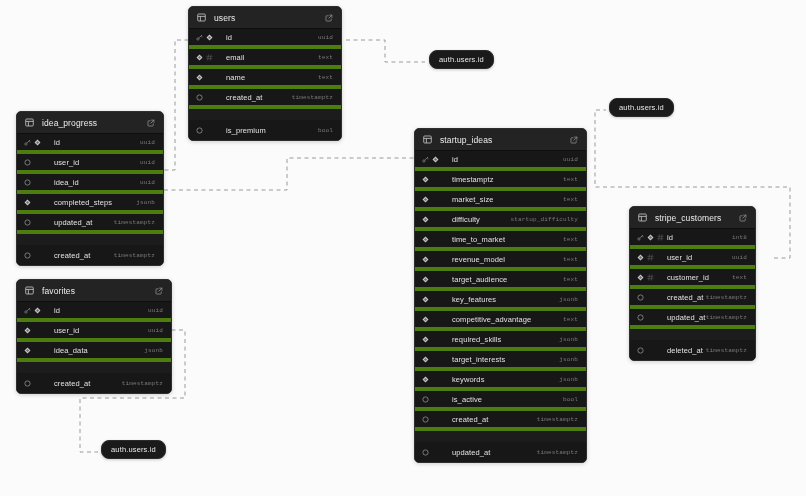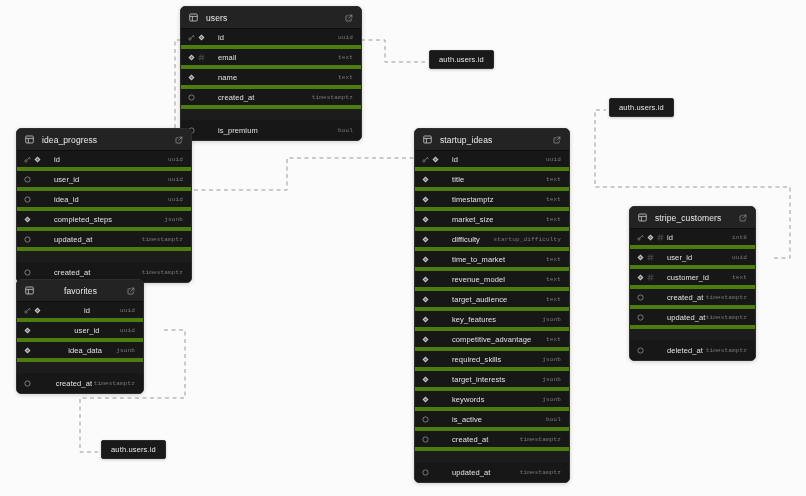--- a/index.html
+++ b/index.html
@@ -105,21 +105,21 @@
     letter-spacing: .15px;
     font-family: "Liberation Mono", monospace;
   }
 
   
   .ref-badge {
     position: absolute;
     z-index: 4;
     background: #1a1a1a;
     border: 1px solid #2b2b2b;
-    border-radius: 2px;
+    border-radius: 8px;
     padding: 4px 9px;
     color: #e8e8e8;
     font-size: 7.5px;
     white-space: nowrap;
     letter-spacing: .15px;
     box-shadow: 0 1px 3px rgba(0,0,0,0.2);
   }
 </style>
 </head>
 <body>
@@ -128,21 +128,21 @@
 
   <svg id="edges" viewBox="0 0 806 496" xmlns="http://www.w3.org/2000/svg">
       <path d="M 346 40 L 385 40 L 385 62 L 425 62"></path>
       <path d="M 196 40 L 175 40 L 175 170 L 164 170"></path>
       <path d="M 164 190 L 287 190 L 287 158 L 414 158"></path>
       <path d="M 164 330 L 185 330 L 185 398 L 80 398 L 80 452 L 98 452"></path>
       <path d="M 774 258 L 790 258 L 790 187 L 595 187 L 595 110 L 606 110"></path>
     </svg>
 
   <div id="nodes">
-      <div class="node" style="left: 180px; top: 6px; width: 182px;">
+      <div class="node" style="left: 188px; top: 6px; width: 154px;">
         <div class="node-header">
           <span class="hdr-icon">
             <svg viewBox="0 0 16 16">
               <rect x="1.3" y="1.8" width="13.4" height="12.4" rx="1.6" fill="none" stroke="#c2c2c2" stroke-width="1.5"></rect>
               <path d="M1.3 6 H14.7 M6 6 V14.2" stroke="#c2c2c2" stroke-width="1.5" fill="none"></path>
             </svg>
           </span>
           <span class="node-title">users</span>
           <span class="link-icon">
             <svg viewBox="0 0 16 16">
@@ -215,21 +215,21 @@
             <span class="ic">
               <svg viewBox="0 0 16 16">
                 <circle cx="8" cy="8" r="6" fill="none" stroke="#9a9a9a" stroke-width="1.7"></circle>
               </svg>
             </span>
           </span>
           <span class="col-name">is_premium</span>
           <span class="col-type">bool</span>
         </div>
       </div>
-      <div class="node" style="left: 16px; top: 128px; width: 176px;">
+      <div class="node" style="left: 16px; top: 111px; width: 148px;">
         <div class="node-header">
           <span class="hdr-icon">
             <svg viewBox="0 0 16 16">
               <rect x="1.3" y="1.8" width="13.4" height="12.4" rx="1.6" fill="none" stroke="#c2c2c2" stroke-width="1.5"></rect>
               <path d="M1.3 6 H14.7 M6 6 V14.2" stroke="#c2c2c2" stroke-width="1.5" fill="none"></path>
             </svg>
           </span>
           <span class="node-title">idea_progress</span>
           <span class="link-icon">
             <svg viewBox="0 0 16 16">
@@ -307,21 +307,21 @@
             <span class="ic">
               <svg viewBox="0 0 16 16">
                 <circle cx="8" cy="8" r="6" fill="none" stroke="#9a9a9a" stroke-width="1.7"></circle>
               </svg>
             </span>
           </span>
           <span class="col-name">created_at</span>
           <span class="col-type">timestamptz</span>
         </div>
       </div>
-      <div class="node" style="left: 16px; top: 279px; width: 128px; text-align: center;">
+      <div class="node" style="left: 16px; top: 279px; width: 156px;">
         <div class="node-header">
           <span class="hdr-icon">
             <svg viewBox="0 0 16 16">
               <rect x="1.3" y="1.8" width="13.4" height="12.4" rx="1.6" fill="none" stroke="#c2c2c2" stroke-width="1.5"></rect>
               <path d="M1.3 6 H14.7 M6 6 V14.2" stroke="#c2c2c2" stroke-width="1.5" fill="none"></path>
             </svg>
           </span>
           <span class="node-title">favorites</span>
           <span class="link-icon">
             <svg viewBox="0 0 16 16">
@@ -378,21 +378,21 @@
             <span class="ic">
               <svg viewBox="0 0 16 16">
                 <circle cx="8" cy="8" r="6" fill="none" stroke="#9a9a9a" stroke-width="1.7"></circle>
               </svg>
             </span>
           </span>
           <span class="col-name">created_at</span>
           <span class="col-type">timestamptz</span>
         </div>
       </div>
-      <div class="node" style="left: 414px; top: 128px; width: 156px;">
+      <div class="node" style="left: 414px; top: 128px; width: 173px;">
         <div class="node-header">
           <span class="hdr-icon">
             <svg viewBox="0 0 16 16">
               <rect x="1.3" y="1.8" width="13.4" height="12.4" rx="1.6" fill="none" stroke="#c2c2c2" stroke-width="1.5"></rect>
               <path d="M1.3 6 H14.7 M6 6 V14.2" stroke="#c2c2c2" stroke-width="1.5" fill="none"></path>
             </svg>
           </span>
           <span class="node-title">startup_ideas</span>
           <span class="link-icon">
             <svg viewBox="0 0 16 16">
@@ -412,32 +412,20 @@
             </span>
             <span class="ic">
               <svg viewBox="0 0 16 16">
                 <path d="M8 1.2 L14.8 8 L8 14.8 L1.2 8 Z" fill="#c9c9c9"></path>
                 <path d="M8 4.6 L11.4 8 L8 11.4 L4.6 8 Z" fill="#6e6e6e"></path>
               </svg>
             </span>
           </span>
           <span class="col-name">id</span>
           <span class="col-type">uuid</span>
-        </div>
-        <div class="col">
-          <span class="col-icons w1">
-            <span class="ic">
-              <svg viewBox="0 0 16 16">
-                <path d="M8 1.2 L14.8 8 L8 14.8 L1.2 8 Z" fill="#c9c9c9"></path>
-                <path d="M8 4.6 L11.4 8 L8 11.4 L4.6 8 Z" fill="#6e6e6e"></path>
-              </svg>
-            </span>
-          </span>
-          <span class="col-name">title</span>
-          <span class="col-type">text</span>
         </div>
         <div class="col">
           <span class="col-icons w1">
             <span class="ic">
               <svg viewBox="0 0 16 16">
                 <path d="M8 1.2 L14.8 8 L8 14.8 L1.2 8 Z" fill="#c9c9c9"></path>
                 <path d="M8 4.6 L11.4 8 L8 11.4 L4.6 8 Z" fill="#6e6e6e"></path>
               </svg>
             </span>
           </span>

